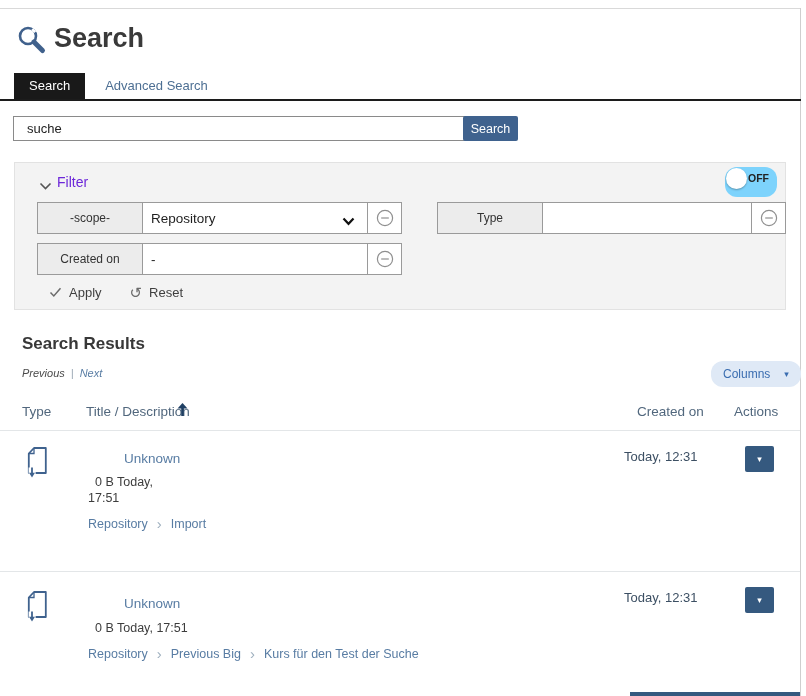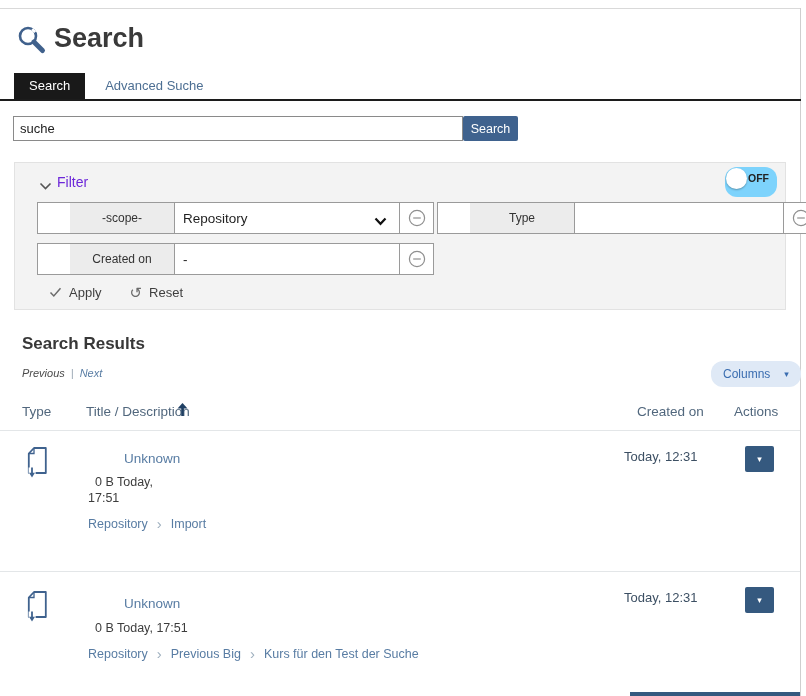--- a/index.html
+++ b/index.html
@@ -20,35 +20,35 @@
 
   
   .tabs{left:14px;top:73px;display:flex;height:26px;}
   .tab{height:26px;line-height:26px;font-size:13px;padding:0 15px;cursor:pointer;}
   .tab.active{background:var(--tab-active);color:#fff;}
   .tab.inactive{color:#4d6f93;padding:0 20px;}
   .tab-underline{top:99px;left:0;width:801px;height:2px;background:#1c1c1c;}
 
   
   .search-input{left:13px;top:116px;width:436px;height:23px;border:1px solid #8a8a8a;
-    font:13px "Liberation Sans","DejaVu Sans",sans-serif;padding:0 6px;color:#222;outline:none;}
+    font:13px "Liberation Sans","DejaVu Sans",sans-serif;padding:0 13px;color:#222;outline:none;}
   .btn-search{left:463px;top:116px;width:55px;height:25px;background:var(--accent);color:#fff;
     border:none;border-radius:2px;font:12.5px "Liberation Sans","DejaVu Sans",sans-serif;cursor:pointer;}
 
   
   .filter-panel{left:14px;top:162px;width:770px;height:146px;background:var(--filter-bg);
     border:1px solid #e2e2e2;}
   .filter-chevron{left:24px;top:14px;}
   .filter-title{left:42px;top:11px;font-size:14px;color:#6d28d9;}
   .toggle{right:8px;top:4px;width:52px;height:30px;background:#7dd3fc;border-radius:12px;cursor:pointer;}
   .toggle .knob{position:absolute;left:1px;top:1px;width:21px;height:21px;background:#fff;
     border-radius:50%;box-shadow:0 1px 2px rgba(0,0,0,.3);}
   .toggle .tlabel{position:absolute;right:8px;top:5px;font-size:10.5px;font-weight:700;color:#222;}
 
-  .fgroup{height:30px;border:1px solid var(--group-border);background:#fff;display:flex;align-items:stretch;padding-left:32px;}
+  .fgroup{height:30px;border:1px solid var(--group-border);background:#fff;display:flex;align-items:stretch;}
   .fgroup .flabel{width:104px;background:#ececec;border-right:1px solid var(--group-border);
     display:flex;align-items:center;justify-content:center;font-size:12px;color:#333;}
   .fgroup .fvalue{flex:1;display:flex;align-items:center;padding:0 8px;font-size:13.5px;color:#1f1f1f;
     position:relative;cursor:text;}
   .fgroup .fvalue.select{cursor:pointer;}
   .fgroup .fvalue .sel-caret{position:absolute;right:12px;top:11px;}
   .fgroup .fminus{width:33px;border-left:1px solid var(--group-border);display:flex;
     align-items:center;justify-content:center;cursor:pointer;background:#fff;}
   .g-scope{left:22px;top:39px;width:363px;}
   .g-type{left:422px;top:39px;width:347px;}
@@ -102,21 +102,21 @@
     <svg width="34" height="34" viewBox="0 0 34 34">
       <circle cx="13" cy="12" r="8" fill="none" stroke="#40618c" stroke-width="2.6"></circle>
       <line x1="19" y1="18" x2="27.5" y2="26.5" stroke="#40618c" stroke-width="5" stroke-linecap="round"></line>
       <line x1="17.2" y1="5.2" x2="20.2" y2="8.2" stroke="#fff" stroke-width="2.6"></line>
     </svg>
   </span>
   <h1 class="abs title">Search</h1>
 
   <nav class="abs tabs">
     <div class="tab active">Search</div>
-    <div class="tab inactive">Advanced Suche</div>
+    <div class="tab inactive">Advanced Search</div>
   </nav>
   <div class="abs tab-underline"></div>
 
   <input class="abs search-input" type="text" value="suche" style="">
   <button class="abs btn-search">Search</button>
 
   <section class="abs filter-panel">
     <span class="abs filter-chevron">
       <svg width="13" height="9" viewBox="0 0 13 9">
         <polyline points="1.5,1.5 6.5,6.5 11.5,1.5" fill="none" stroke="#555" stroke-width="1.6"></polyline>

